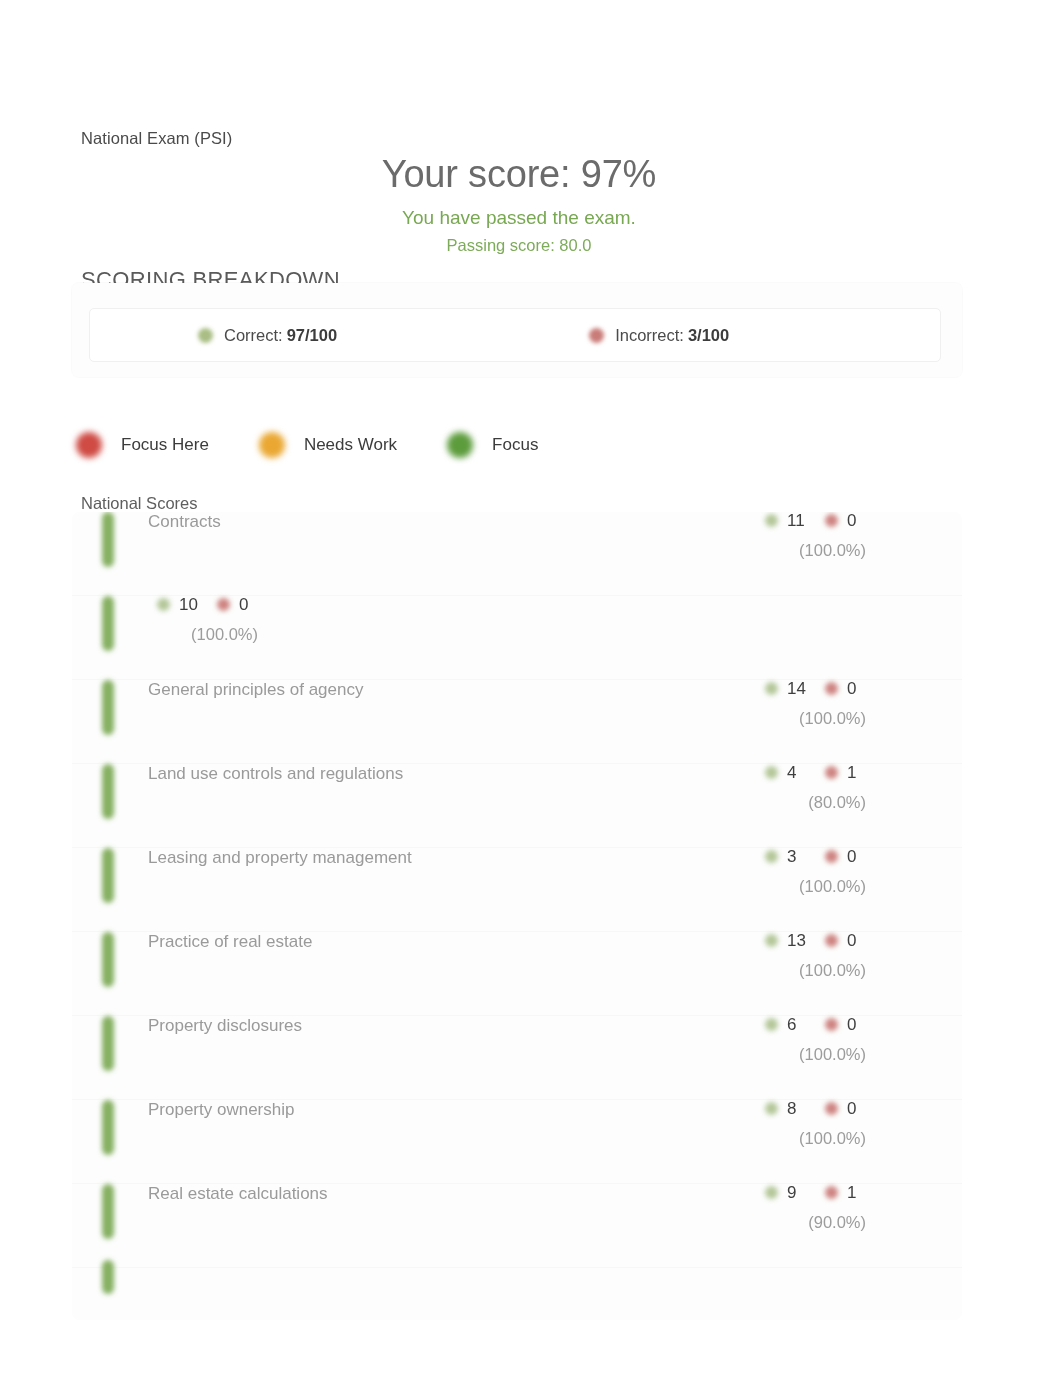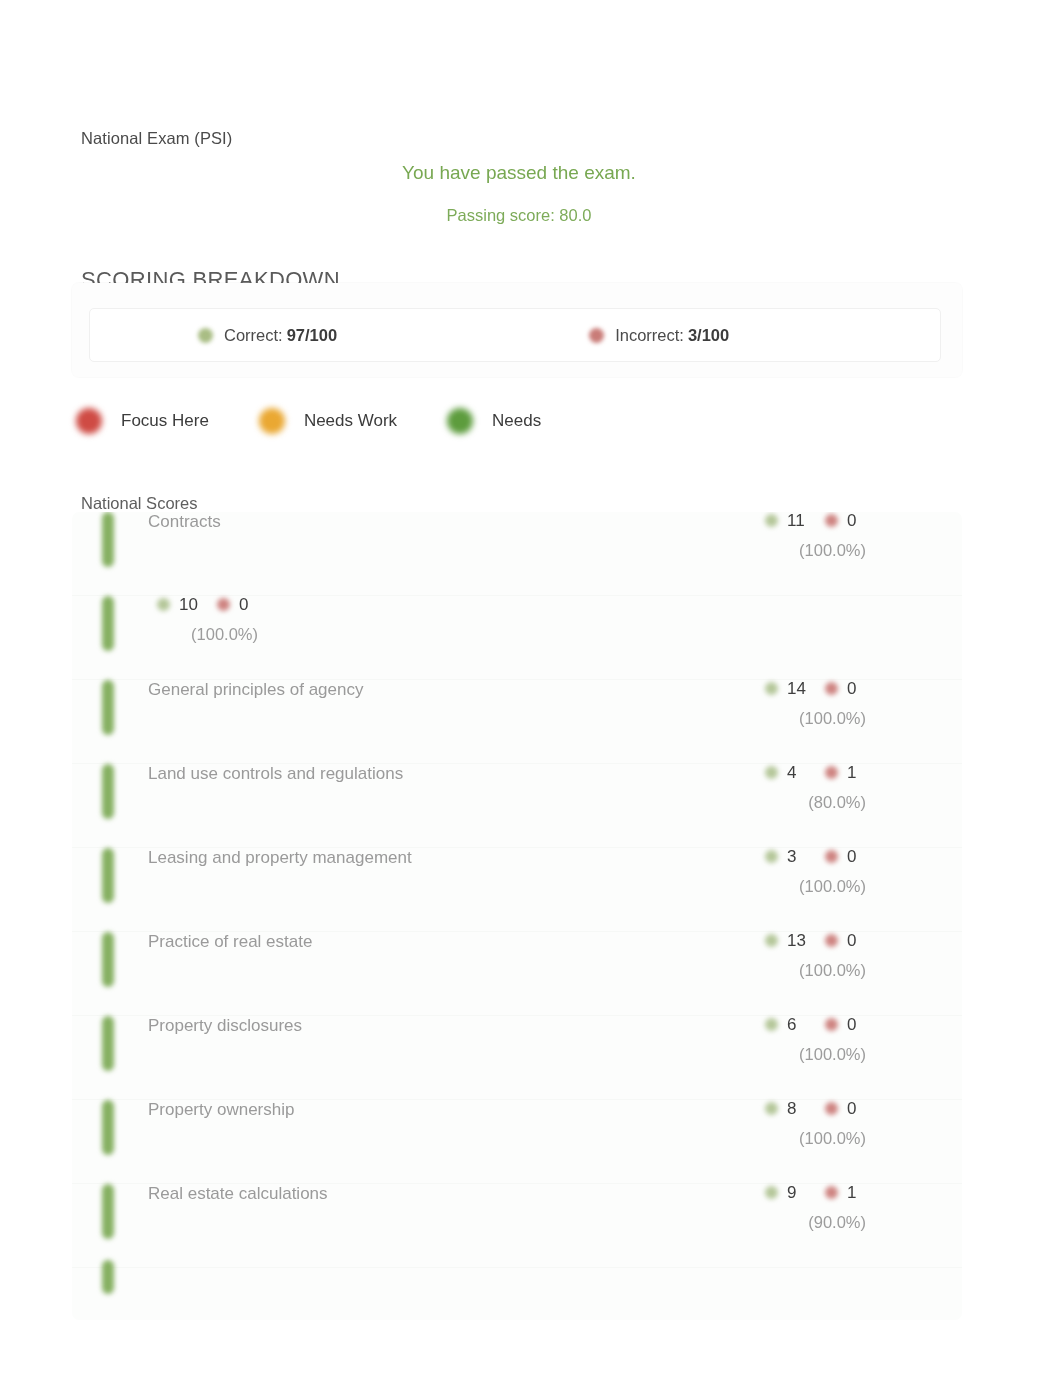--- a/index.html
+++ b/index.html
@@ -50,21 +50,21 @@
   .pass-line {
     font-size: 19px;
     color: #78a852;
     line-height: 1.45;
     margin-top: 7px;
   }
   .passing-score {
     font-size: 16.5px;
     color: #7dab59;
     line-height: 1.5;
-    margin-top: 16px;
+    margin-top: 2px;
   }
 
   
   .breakdown-label {
     position: absolute;
     left: 81px;
     top: 267px;
     font-size: 22px;
     color: #5a5a5a;
     letter-spacing: 0.35px;
@@ -109,21 +109,21 @@
     filter: blur(2.2px);
   }
   .bd-dot.green { background: #a9bd84; }
   .bd-dot.red   { background: #c97c78; }
   .bd-strong { font-weight: bold; color: #3d3d3d; margin-left: 4px; }
 
   
   .legend {
     position: absolute;
     left: 76px;
-    top: 408px;
+    top: 432px;
     display: flex;
     align-items: center;
   }
   .legend-item {
     display: flex;
     align-items: center;
     margin-right: 50px;
   }
   .legend-dot {
     width: 26px;
@@ -228,20 +228,21 @@
   .score-row.partial .row-bar { height: 34px; margin-top: -8px; }
 </style>
 </head>
 <body>
 
 <div class="page">
 
   <div class="exam-title">National Exam (PSI)</div>
 
   <div class="score-block">
+    <div class="score-headline">Your score: 97%</div>
     <div class="pass-line">You have passed the exam.</div>
     <div class="passing-score">Passing score: 80.0</div>
   </div>
 
   <div class="breakdown-label">SCORING BREAKDOWN</div>
 
   <div class="breakdown-card">
     <div class="breakdown-inner">
       <div class="bd-item correct">
         <span class="bd-dot green"></span>
@@ -260,21 +261,21 @@
     <div class="legend-item">
       <span class="legend-dot" style="background: rgb(207, 75, 68);"></span>
       <span class="legend-label">Focus Here</span>
     </div>
     <div class="legend-item">
       <span class="legend-dot" style="background: rgb(234, 168, 50);"></span>
       <span class="legend-label">Needs Work</span>
     </div>
     <div class="legend-item">
       <span class="legend-dot" style="background: rgb(93, 156, 61);"></span>
-      <span class="legend-label">Needs</span>
+      <span class="legend-label">Focus</span>
     </div>
   </div>
 
   <div class="section-label">National Scores</div>
 
   <div class="scores-card">
     <div id="rows-container">
         <div class="score-row">
           <span class="row-bar green"></span>
           <span class="row-label">Contracts</span>

